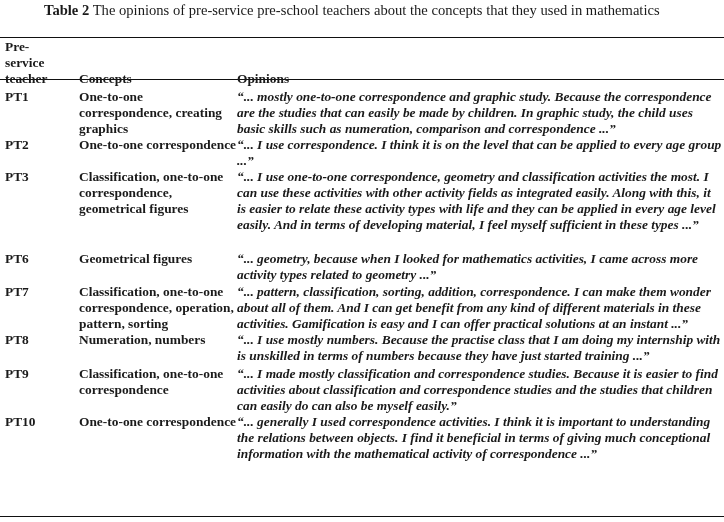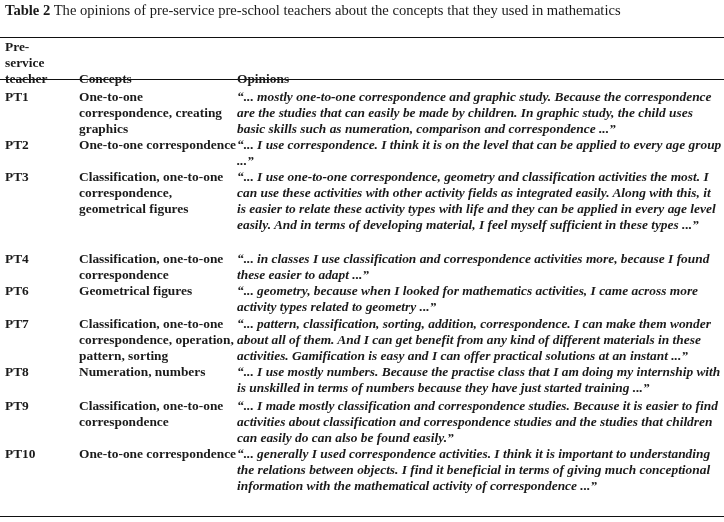--- a/index.html
+++ b/index.html
@@ -5,21 +5,21 @@
   html, body { margin: 0; padding: 0; background: #ffffff; }
   body {
     width: 724px; height: 522px; overflow: hidden; position: relative;
     font-family: "Liberation Serif", "DejaVu Serif", serif;
     color: #1a1a1a; font-size: 13.4px;
   }
   .caption {
     position: absolute; left: 5px; top: 2px; width: 715px;
     font-size: 14.6px; line-height: 16px;
   }
-  .caption .lbl { font-weight: bold; }
+  .caption .lbl { font-weight: bold; margin-left: 39px; }
   .caption .l2 { padding-left: 100px; display: block; }
   .rule { position: absolute; left: 0; width: 724px; height: 1.4px; background: #111; }
   table {
     position: absolute; left: 0; top: 39px; width: 724px;
     border-collapse: collapse;
   }
   td, th {
     padding: 0; vertical-align: top; text-align: left; font-weight: bold;
     line-height: 16px; font-size: 13.4px;
   }
@@ -61,44 +61,39 @@
     <tr style="height:32px">
       <td class="c1">PT2</td>
       <td class="c2">One-to-one correspondence</td>
       <td class="c3">“... I use correspondence. I think it is on the level that can be applied to every age group ...”</td>
     </tr>
     <tr style="height:82px">
       <td class="c1">PT3</td>
       <td class="c2">Classification, one-to-one correspondence, geometrical figures</td>
       <td class="c3">“... I use one-to-one correspondence, geometry and classification activities the most. I can use these activities with other activity fields as integrated easily. Along with this, it is easier to relate these activity types with life and they can be applied in every age level easily. And in terms of developing material, I feel myself sufficient in these types ...”</td>
     </tr>
-    <tr style="height:32px">
-      <td class="c1">PT4</td>
-      <td class="c2">Classification, one-to-one correspondence</td>
-      <td class="c3">“... in classes I use classification and correspondence activities more, because I found these easier to adapt ...”</td>
-    </tr>
     <tr style="height:33px">
       <td class="c1">PT6</td>
       <td class="c2">Geometrical figures</td>
       <td class="c3">“... geometry, because when I looked for mathematics activities, I came across more activity types related to geometry ...”</td>
     </tr>
     <tr style="height:48px">
       <td class="c1">PT7</td>
       <td class="c2">Classification, one-to-one correspondence, operation, pattern, sorting</td>
       <td class="c3">“... pattern, classification, sorting, addition, correspondence. I can make them wonder about all of them. And I can get benefit from any kind of different materials in these activities. Gamification is easy and I can offer practical solutions at an instant ...”</td>
     </tr>
     <tr style="height:34px">
       <td class="c1">PT8</td>
       <td class="c2">Numeration, numbers</td>
       <td class="c3">“... I use mostly numbers. Because the practise class that I am doing my internship with is unskilled in terms of numbers because they have just started training ...”</td>
     </tr>
     <tr style="height:48px">
       <td class="c1">PT9</td>
       <td class="c2">Classification, one-to-one correspondence</td>
-      <td class="c3">“... I made mostly classification and correspondence studies. Because it is easier to find activities about classification and correspondence studies and the studies that children can easily do can also be found easily.”</td>
+      <td class="c3">“... I made mostly classification and correspondence studies. Because it is easier to find activities about classification and correspondence studies and the studies that children can easily do can also be myself easily.”</td>
     </tr>
     <tr style="height:48px">
       <td class="c1">PT10</td>
       <td class="c2">One-to-one correspondence</td>
       <td class="c3">“... generally I used correspondence activities. I think it is important to understanding the relations between objects. I find it beneficial in terms of giving much conceptional information with the mathematical activity of correspondence ...”</td>
     </tr>
   </tbody>
 </table>
 
 </body></html>

